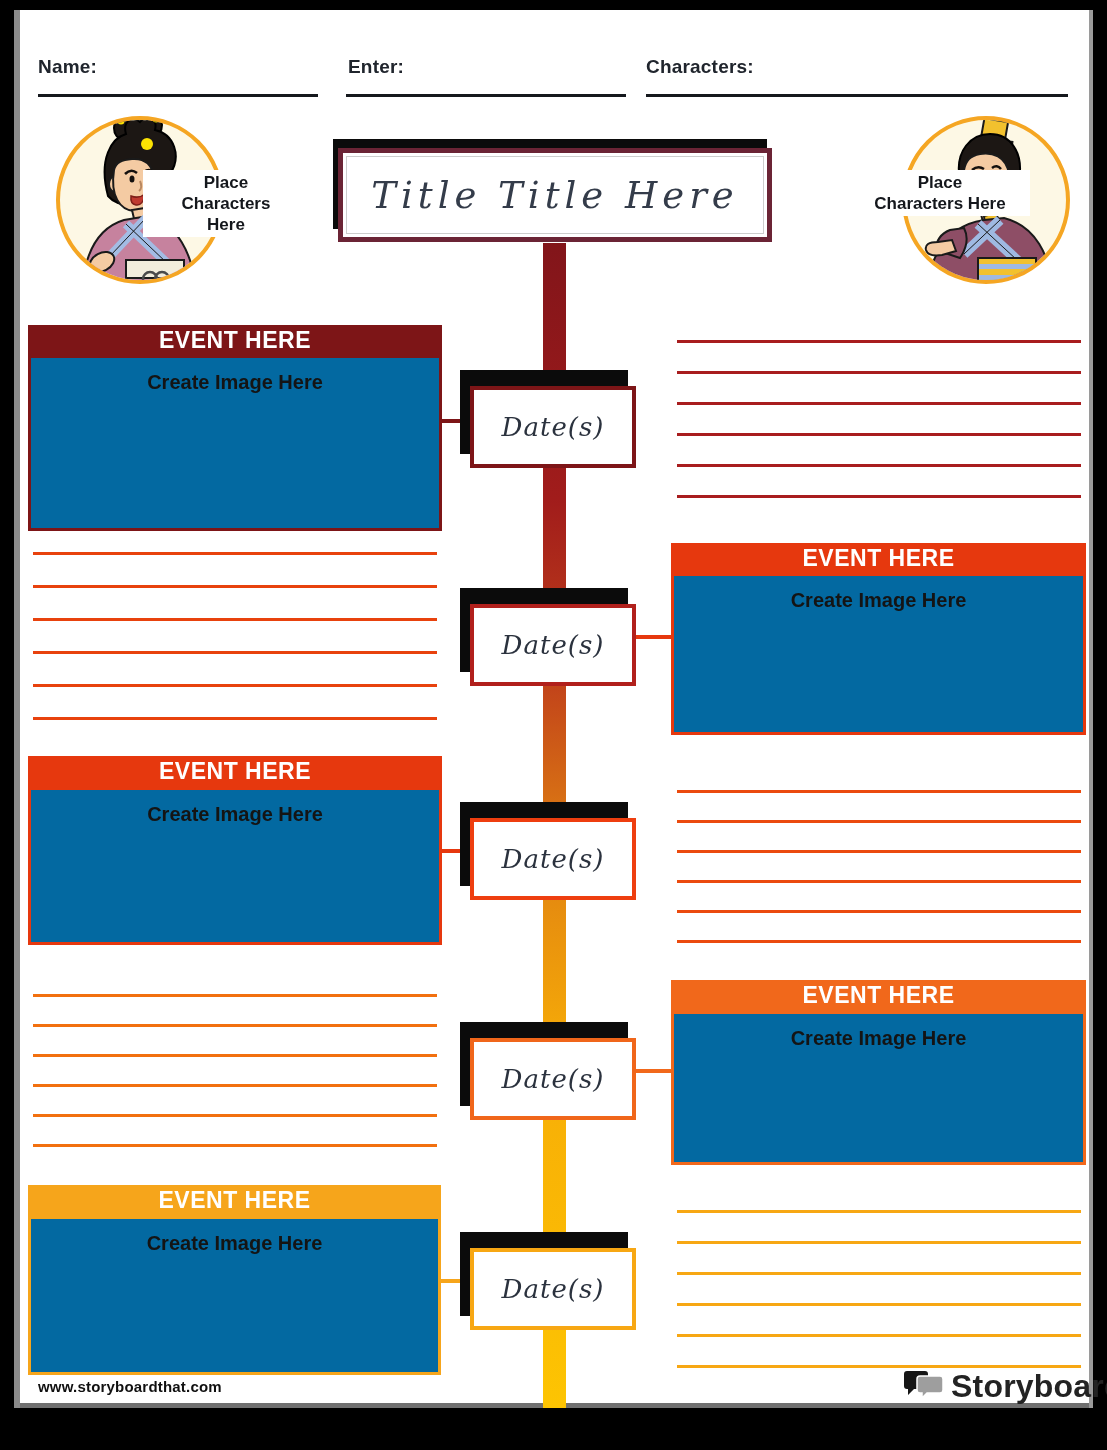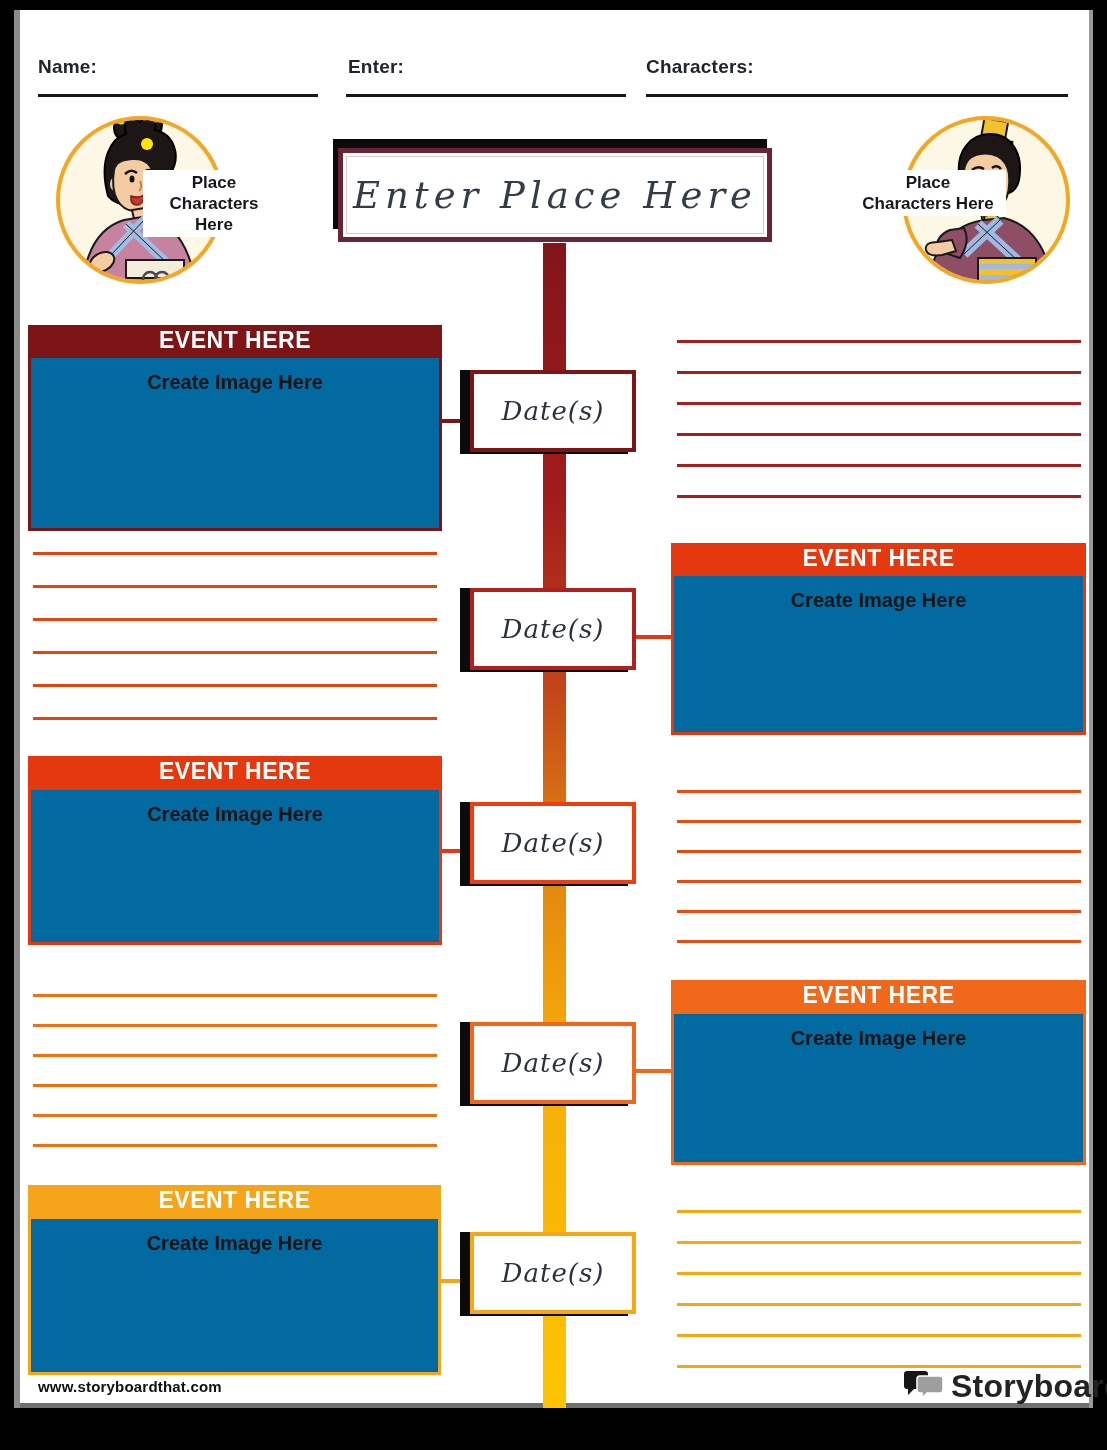--- a/index.html
+++ b/index.html
@@ -22,21 +22,21 @@
     position:absolute; top:56px;
     font-size:19px; font-weight:bold; color:var(--ink);
     letter-spacing:0.2px;
   }
   .hdr-line { position:absolute; top:94px; height:3px; background:#15181d; }
 
   
   .char-svg { position:absolute; z-index:2; }
   .char-label {
     position:absolute; z-index:3;
-    background:#fff; padding:2px 8px;
+    background:#fff; padding:2px 20px;
     font-size:17px; font-weight:bold; color:#14171c;
     text-align:center; line-height:21px;
   }
 
   
   .title-shadow { position:absolute; left:333px; top:139px; width:434px; height:90px; background:#0b0b0b; z-index:1; }
   .title-box {
     position:absolute; left:338px; top:148px; width:424px; height:84px;
     background:#fff; border:5px solid var(--title_border); z-index:2;
     outline:1px solid #cdcdcd; outline-offset:-9px;
@@ -82,21 +82,21 @@
   .g1 { --lc:var(--line_dark_red); }
   .g2 { --lc:var(--line_red_orange); }
   .g3 { --lc:var(--line_orange_2); }
   .g4 { --lc:var(--line_orange); }
   .g5 { --lc:var(--line_amber); }
 
   
   .datebox { position:absolute; z-index:3; width:178px; height:92px; }
   .datebox .shadow { position:absolute; left:0; top:0; width:168px; height:84px; background:#0b0b0b; }
   .datebox .box {
-    position:absolute; left:10px; top:0; width:158px; height:74px;
+    position:absolute; left:10px; top:16px; width:158px; height:74px;
     background:#fff; border:4px solid var(--dc);
     display:flex; align-items:center; justify-content:center;
   }
   .datebox .box span {
     font-family:"DejaVu Serif", serif; font-style:italic;
     font-size:26px; letter-spacing:1px; color:#2b323e;
   }
   .d1 { --dc:var(--date_border_1); }
   .d2 { --dc:var(--date_border_2); }
   .d3 { --dc:var(--date_border_3); }
@@ -200,21 +200,21 @@
     <path d="M40,130 q-14,0 -12,8 q2,7 16,5 l14,-4 -4,-11 Z" fill="#F4CBA3" stroke="#1a1a1a" stroke-width="2"></path>
   </g>
 </svg>
 <div class="char-label" style="left:850px;top:170px;width:140px">
   <div>Place</div>
   <div>Characters Here</div>
 </div>
 
 <div class="title-shadow"></div>
 <div class="title-box">
-  <span class="title-text">Enter Place Here</span>
+  <span class="title-text">Title Title Here</span>
 </div>
 
 <div class="tl-bar"></div>
 
 <div class="line-group g1" style="left:677px;top:340px;width:404px">
   <div class="wline" style="margin-bottom:28px"></div>
     <div class="wline" style="margin-bottom:28px"></div>
     <div class="wline" style="margin-bottom:28px"></div>
     <div class="wline" style="margin-bottom:28px"></div>
     <div class="wline" style="margin-bottom:28px"></div>

